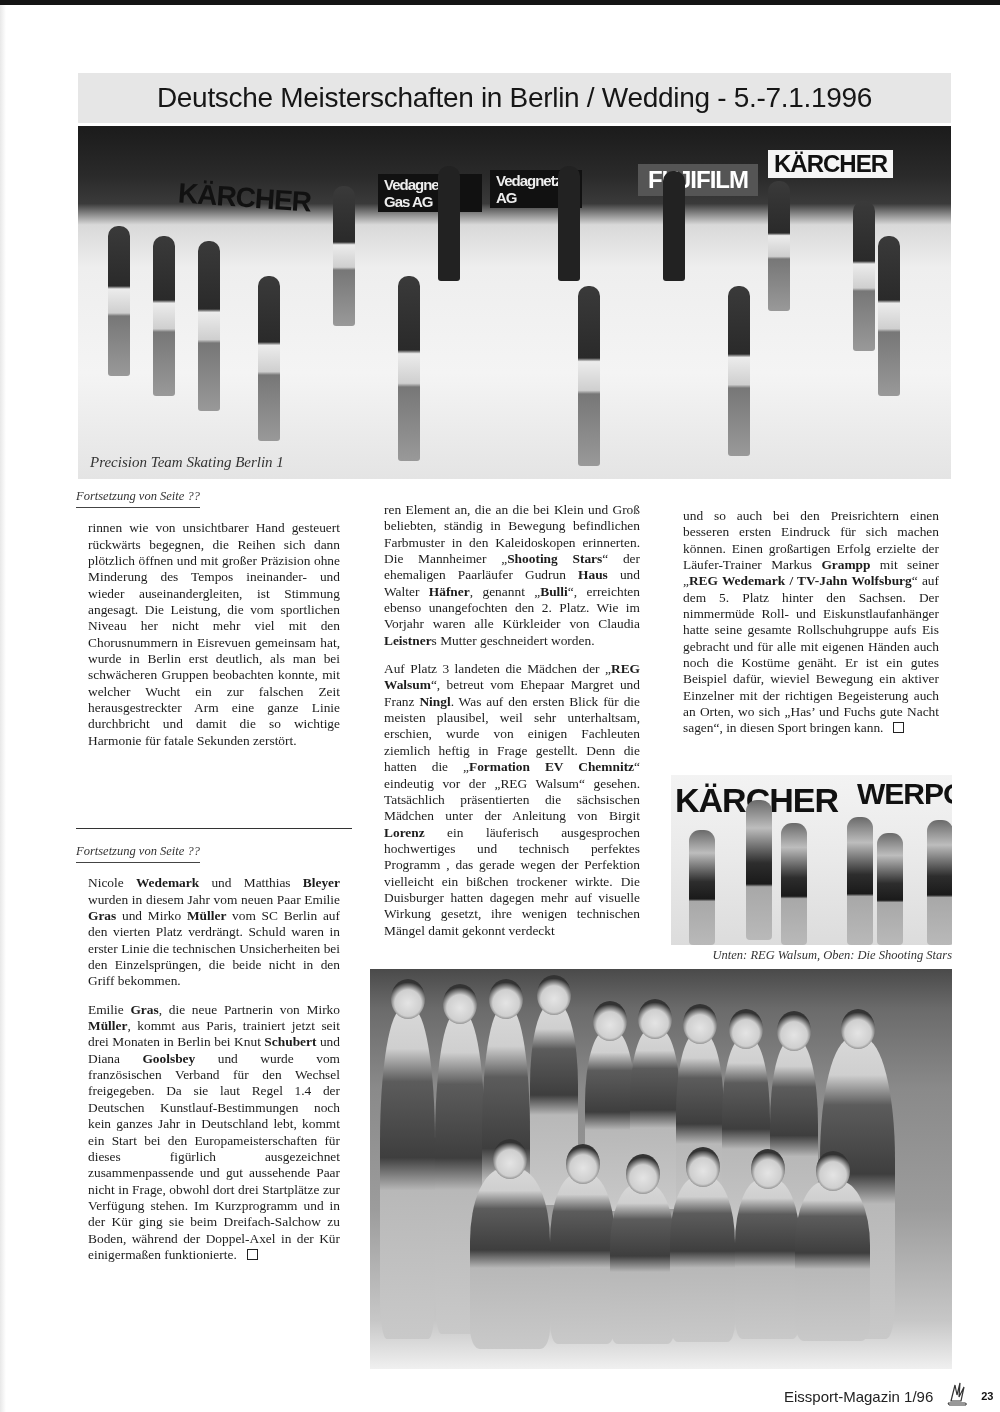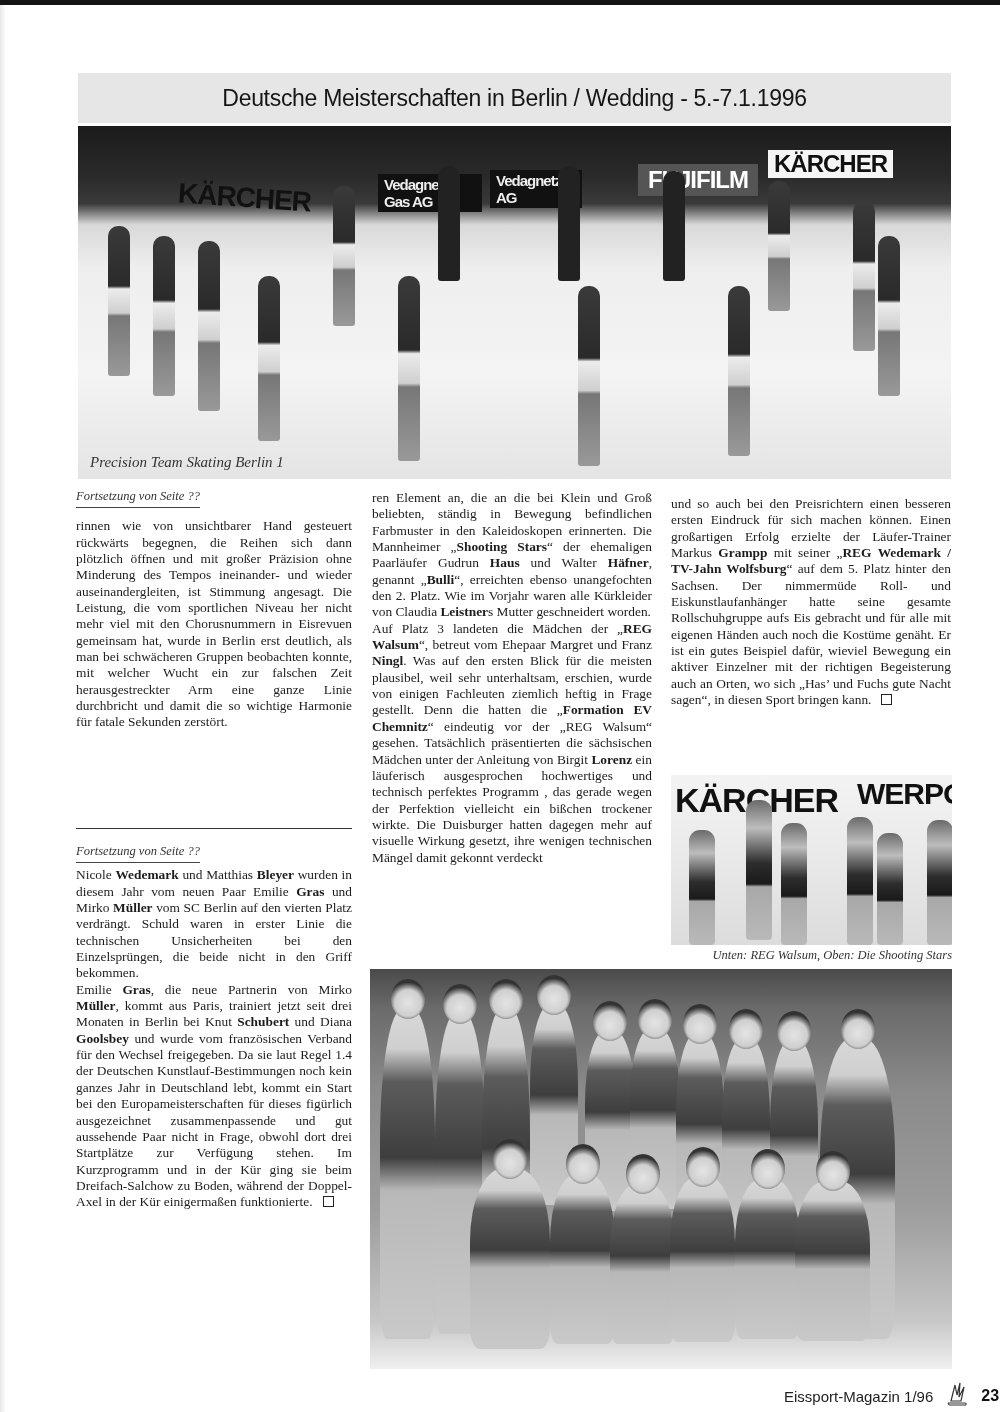--- a/index.html
+++ b/index.html
@@ -1,46 +1,46 @@
 <!DOCTYPE html>
 <html><head>
 <meta charset="utf-8">
 <style>
   html,body{margin:0;padding:0;}
   body{width:1000px;height:1412px;background:#fff;position:relative;overflow:hidden;font-family:"Liberation Serif","DejaVu Serif",serif;color:#1c1c1c;}
   .topbar{position:absolute;left:0;top:0;width:1000px;height:5px;background:#141414;}
   .leftedge{position:absolute;left:0;top:5px;width:6px;height:1407px;background:linear-gradient(90deg,#e8e8e8,#fff);}
   .header{position:absolute;left:78px;top:73px;width:873px;height:50px;background:#e6e6e6;display:flex;align-items:center;justify-content:center;}
-  .header h1{margin:8px;font-family:"Liberation Sans","DejaVu Sans",sans-serif;font-weight:normal;font-size:23px;letter-spacing:-0.3px;color:#161616;}
+  .header h1{margin:8px;font-family:"Liberation Sans","DejaVu Sans",sans-serif;font-weight:normal;font-size:28px;letter-spacing:-0.3px;color:#161616;}
   .photo{position:absolute;overflow:hidden;}
   .photo-top{left:78px;top:126px;width:873px;height:353px;background:
      linear-gradient(180deg,#1b1b1b 0%,#2a2a2a 14%,#3a3a3a 22%,#d9d9d9 28%,#eeeeee 40%,#f4f4f4 70%,#e4e4e4 100%);}
   .photo-top .banner{position:absolute;font-family:"Liberation Sans",sans-serif;font-weight:bold;color:#111;letter-spacing:-1px;}
   .photo-top .skater{position:absolute;width:22px;border-radius:10px 10px 3px 3px;background:linear-gradient(180deg,#3a3a3a 0%,#2a2a2a 40%,#ececec 42%,#cfcfcf 58%,#777 60%,#999 100%);}
   .photo-top .cap{position:absolute;left:12px;bottom:8px;font-style:italic;font-size:15px;color:#333;}
   .photo-mid{left:671px;top:775px;width:281px;height:170px;background:linear-gradient(180deg,#f3f3f3 0%,#e9e9e9 50%,#dcdcdc 100%);}
   .photo-mid .banner{position:absolute;font-family:"Liberation Sans",sans-serif;font-weight:bold;color:#111;font-size:34px;letter-spacing:-1px;}
   .photo-mid .dancer{position:absolute;width:26px;border-radius:11px 11px 4px 4px;background:linear-gradient(180deg,#6a6a6a 0%,#bdbdbd 20%,#2d2d2d 45%,#1a1a1a 60%,#a8a8a8 62%,#b9b9b9 100%);}
   .cap-mid{position:absolute;left:672px;top:948px;width:280px;text-align:right;font-style:italic;font-size:12.5px;color:#333;}
   .photo-bottom{left:370px;top:969px;width:582px;height:400px;background:linear-gradient(180deg,#4a4a4a 0%,#6b6b6b 10%,#8a8a8a 30%,#9c9c9c 60%,#c7c7c7 88%,#f0f0f0 100%);}
   .photo-bottom .girl{position:absolute;border-radius:40% 40% 12% 12%;background:linear-gradient(180deg,#d8d8d8 0%,#cfcfcf 12%,#5c5c5c 22%,#3e3e3e 45%,#b8b8b8 55%,#c9c9c9 100%);}
   .photo-bottom .girl::before{content:"";position:absolute;left:50%;top:-30px;width:34px;height:40px;margin-left:-17px;border-radius:50%;background:radial-gradient(circle at 50% 60%,#e4e4e4 0%,#cfcfcf 45%,#333 70%);}
   .col{position:absolute;font-size:13.4px;line-height:16.35px;text-align:justify;}
-  .col p{margin:0;}
+  .col p{margin:12px;}
   .col b{font-weight:bold;}
   .cont{font-style:italic;font-size:12.5px;color:#333;display:inline-block;border-bottom:1px solid #444;padding-bottom:3px;}
   .col1a{left:76px;top:488px;width:276px;}
   .col1b{left:76px;top:843px;width:276px;}
   .col2{left:372px;top:490px;width:280px;}
   .col3{left:671px;top:496px;width:280px;}
   .rule{position:absolute;left:76px;top:828px;width:276px;height:1px;background:#333;}
   .endmark{display:inline-block;width:9px;height:9px;border:1.5px solid #222;margin-left:10px;vertical-align:-1px;}
   .footer{position:absolute;left:784px;top:1381px;display:flex;align-items:center;gap:12px;font-family:"Liberation Sans","DejaVu Sans",sans-serif;}
   .footer .mag{font-size:15px;color:#222;}
-  .footer .num{font-size:16px;font-weight:bold;color:#111;}
+  .footer .num{font-size:11px;font-weight:bold;color:#111;}
 </style>
 </head>
 <body>
 
 <div class="topbar"></div>
 <div class="leftedge"></div>
 
 <div class="header">
   <h1>Deutsche Meisterschaften in Berlin / Wedding - 5.-7.1.1996</h1>
 </div>

